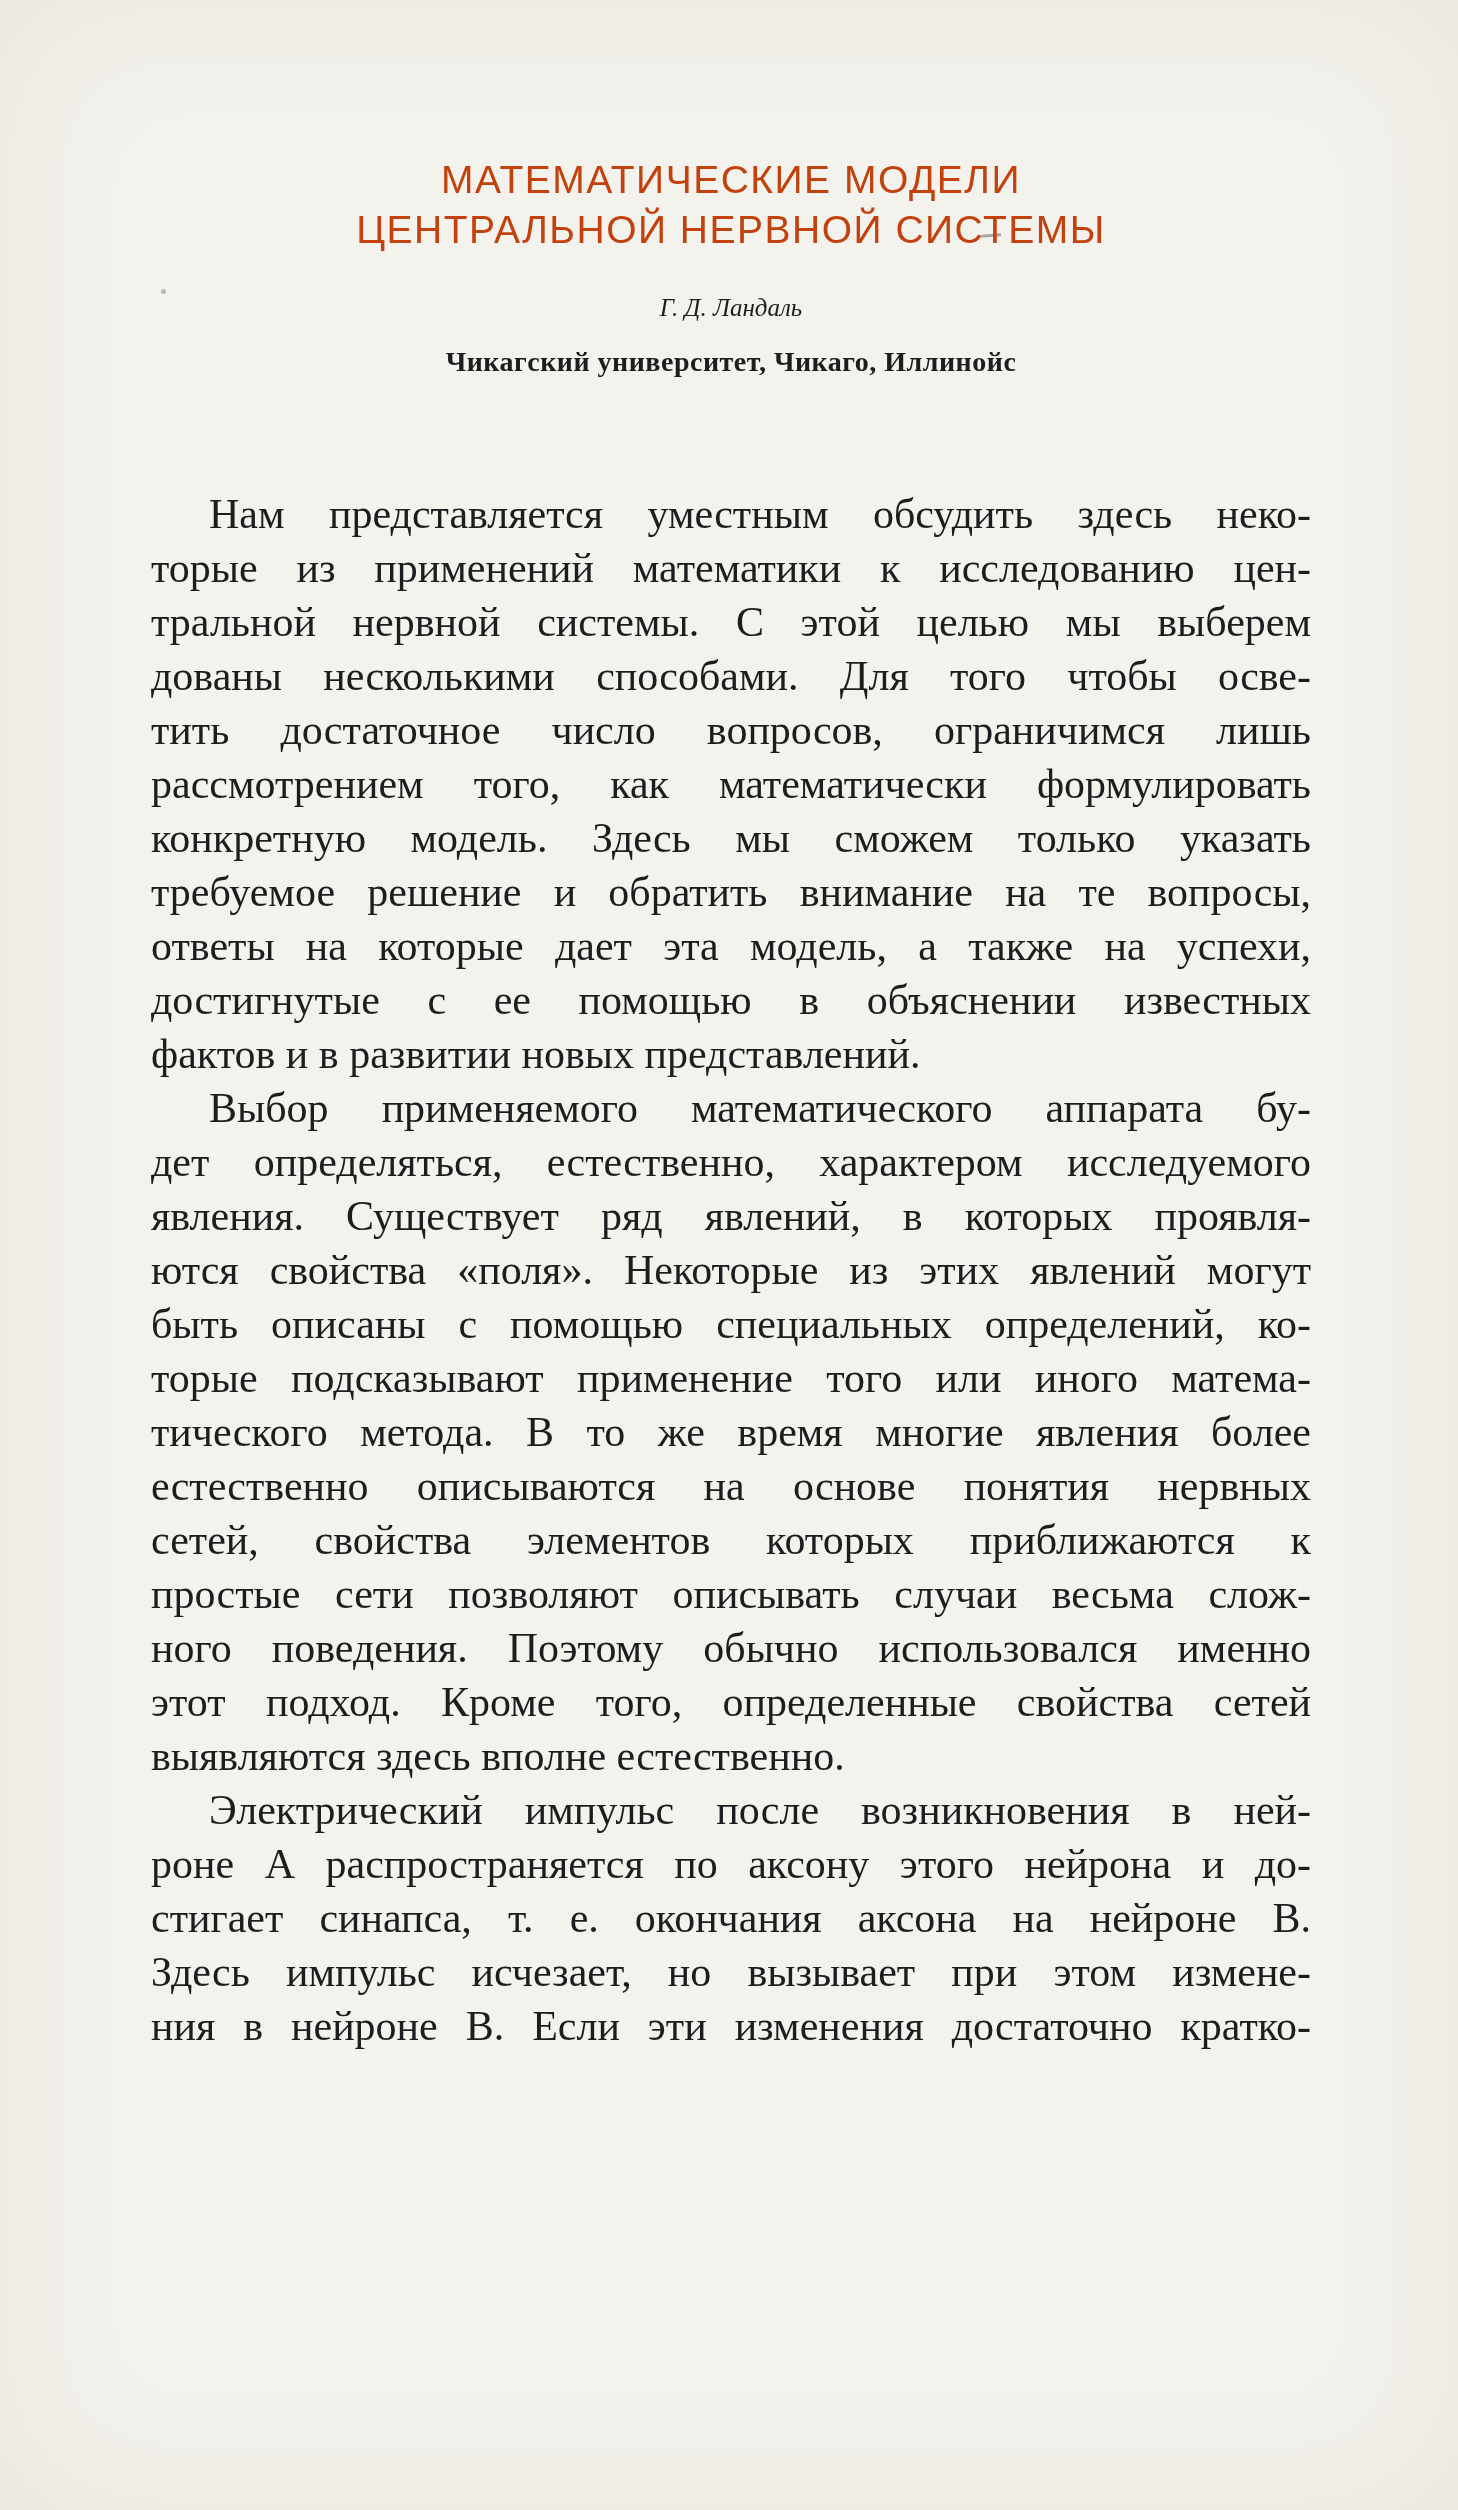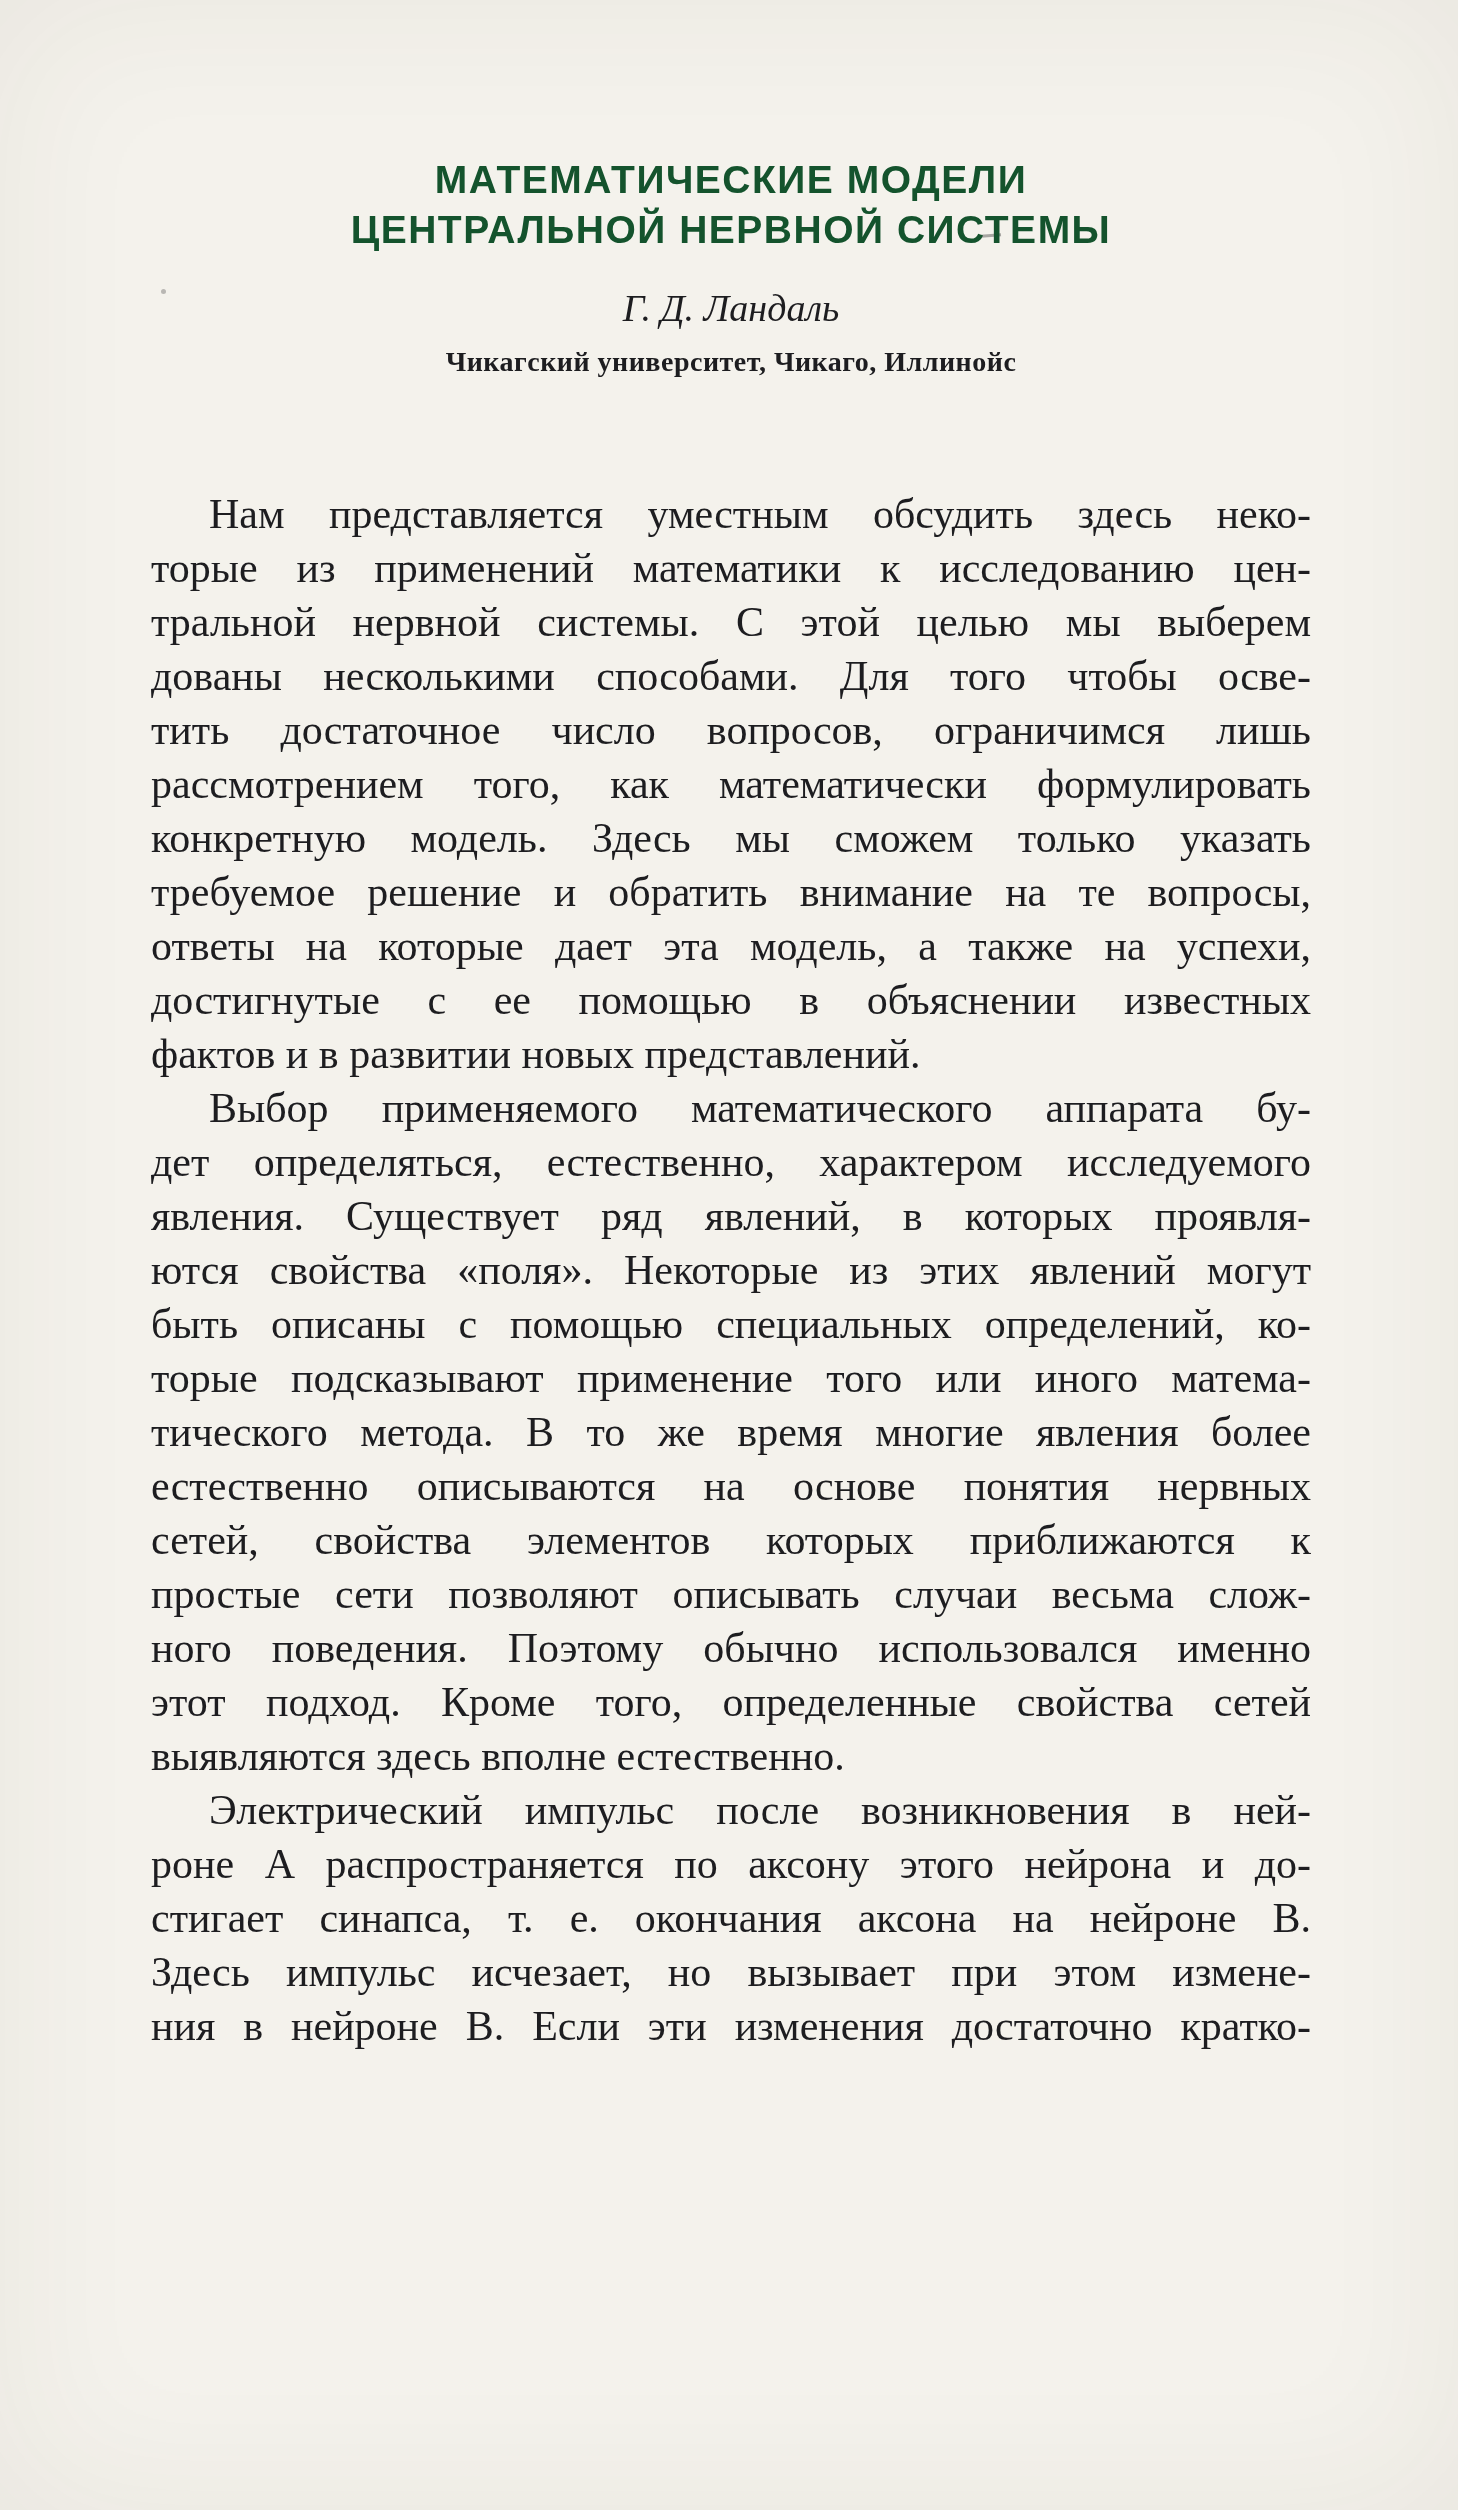--- a/index.html
+++ b/index.html
@@ -20,32 +20,32 @@
   .content {
     position: absolute;
     left: 151px;
     top: 0;
     width: 1160px;
   }
   .title {
     margin-top: 155px;
     text-align: center;
     font-family: "Liberation Sans", sans-serif;
-    font-weight: bold;
+    font-weight: normal;
     font-size: 39px;
     line-height: 50px;
     letter-spacing: 1.5px;
-    color: #14532d;
+    color: #c2410c;
   }
   .author {
     margin-top: 30px;
     text-align: center;
     font-family: "Liberation Serif", serif;
     font-style: italic;
-    font-size: 38px;
+    font-size: 25px;
     line-height: 46px;
   }
   .affiliation {
     margin-top: 10px;
     text-align: center;
     font-family: "Liberation Serif", serif;
     font-weight: bold;
     font-size: 28px;
     line-height: 42px;
     letter-spacing: 0.5px;

